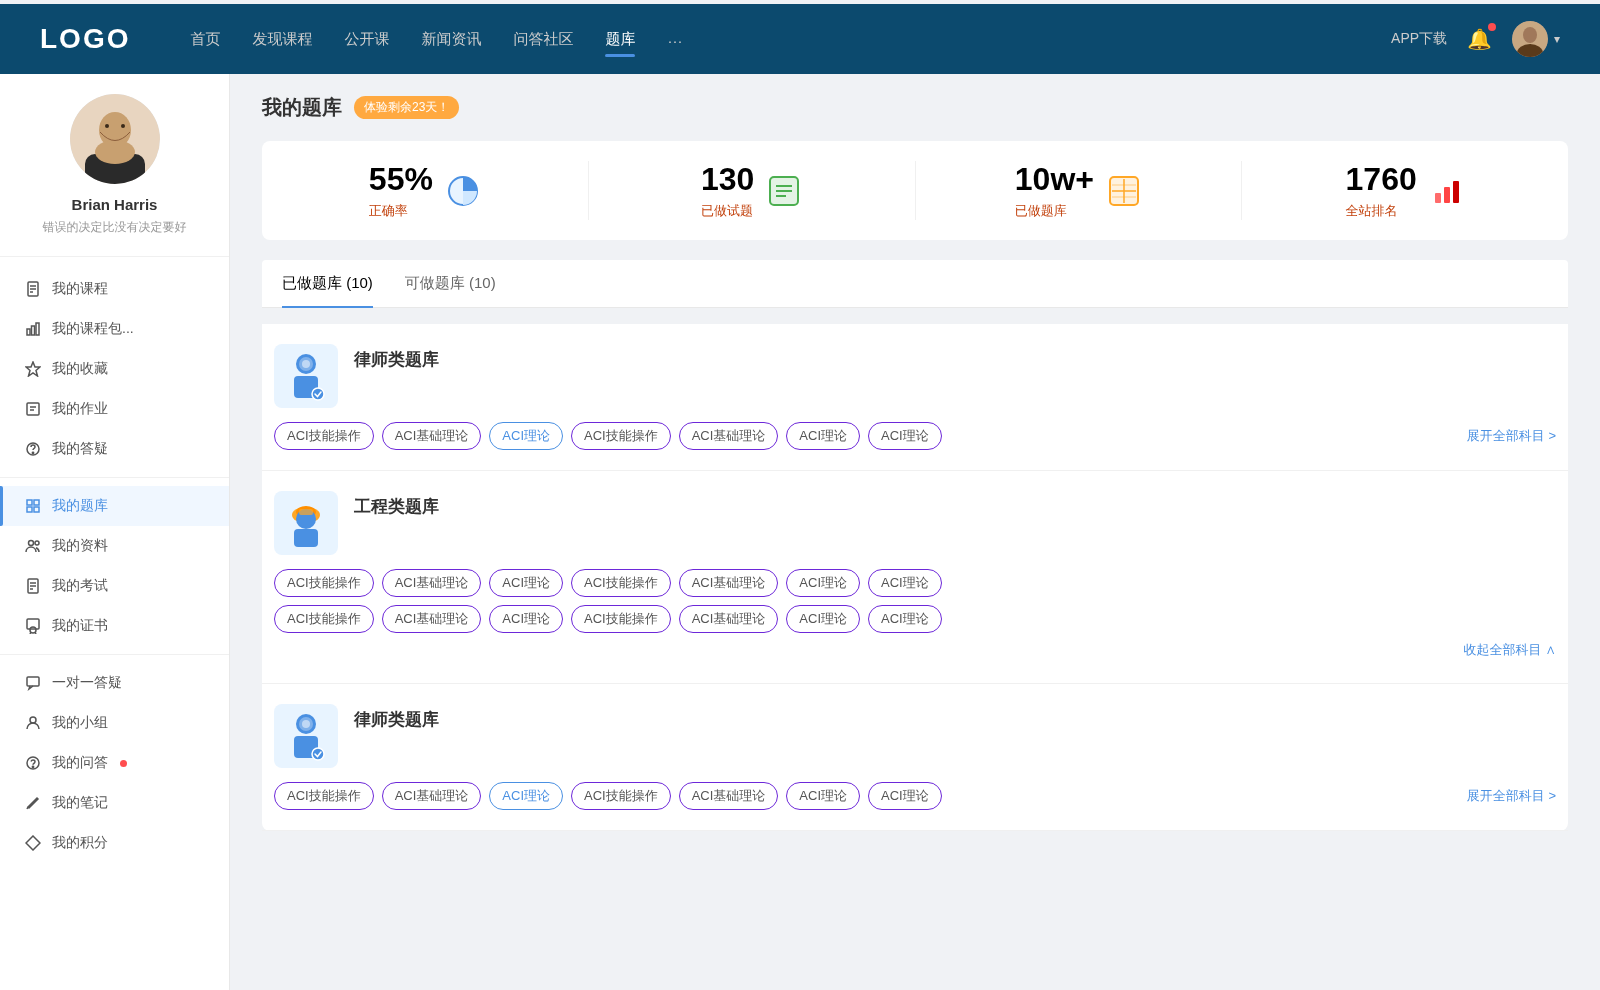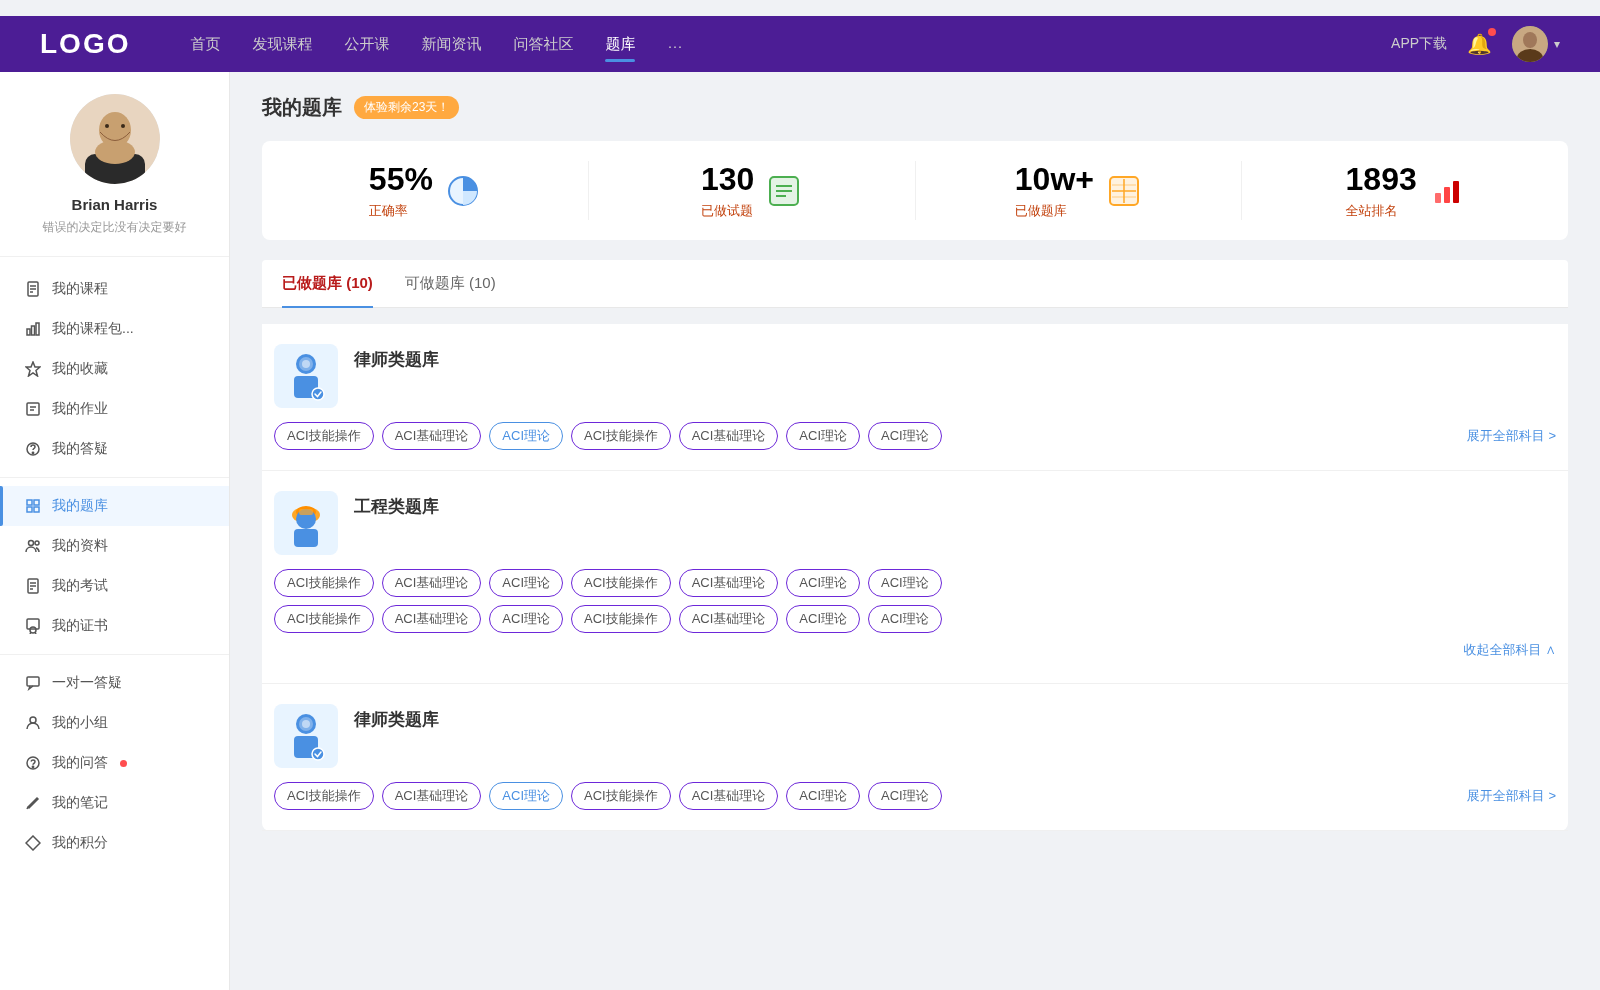--- a/index.html
+++ b/index.html
@@ -1,26 +1,26 @@
 <!DOCTYPE html>
 <html><head>
   <meta charset="utf-8">
   <style>
     * { box-sizing: border-box; margin: 0; padding: 0; }
     body { font-family: -apple-system, BlinkMacSystemFont, "PingFang SC", "Microsoft YaHei", sans-serif; background: #f0f2f5; color: #333; }
 
     
     .navbar {
-      background: #4c1d95;
-      height: 56px;
+      background: #0c4a6e;
+      height: 70px;
       display: flex;
       align-items: center;
       padding: 0 40px;
       position: fixed;
-      top: 16px; left: 0; right: 0;
+      top: 4px; left: 0; right: 0;
       z-index: 100;
     }
     .navbar-logo {
       color: #fff;
       font-size: 28px;
       font-weight: bold;
       letter-spacing: 2px;
       margin-right: 60px;
     }
     .navbar-nav {
@@ -245,22 +245,22 @@
       border-radius: 4px 4px 0 0;
     }
     .tab {
       font-size: 15px;
       color: #666;
       padding: 14px 0;
       cursor: pointer;
       position: relative;
     }
     .tab.active {
-      color: #b91c1c;
-      font-weight: 700;
+      color: #000000;
+      font-weight: 400;
     }
     .tab.active::after {
       content: '';
       position: absolute;
       bottom: -1px; left: 0; right: 0;
       height: 2px;
       background: #4a90e2;
     }
 
     
@@ -594,21 +594,21 @@
               <rect x="2" y="2" width="28" height="28" rx="4" stroke="#FFA726" stroke-width="2" fill="none"></rect>
     <line x1="16" y1="4" x2="16" y2="28" stroke="#FFA726" stroke-width="1.5"></line>
               <line x1="4" y1="16" x2="28" y2="16" stroke="#FFA726" stroke-width="1.5"></line>
     <line x1="4" y1="10" x2="28" y2="10" stroke="#FFA726" stroke-width="1" opacity="0.5"></line>
               <line x1="4" y1="22" x2="28" y2="22" stroke="#FFA726" stroke-width="1" opacity="0.5"></line>
             </svg>
           </div>
   </div>
         <div class="stat-item">
     <div>
-      <div class="stat-value">1893</div>
+      <div class="stat-value">1760</div>
       <div class="stat-label">全站排名</div>
     </div>
     <div class="stat-icon">
             <svg width="32" height="32" viewBox="0 0 32 32">
               <rect x="4" y="18" width="6" height="10" fill="#ff6b6b" rx="1"></rect>
     <rect x="13" y="12" width="6" height="16" fill="#ff4444" rx="1"></rect>
     <rect x="22" y="6" width="6" height="22" fill="#cc0000" rx="1"></rect>
             </svg>
           </div>
   </div>

